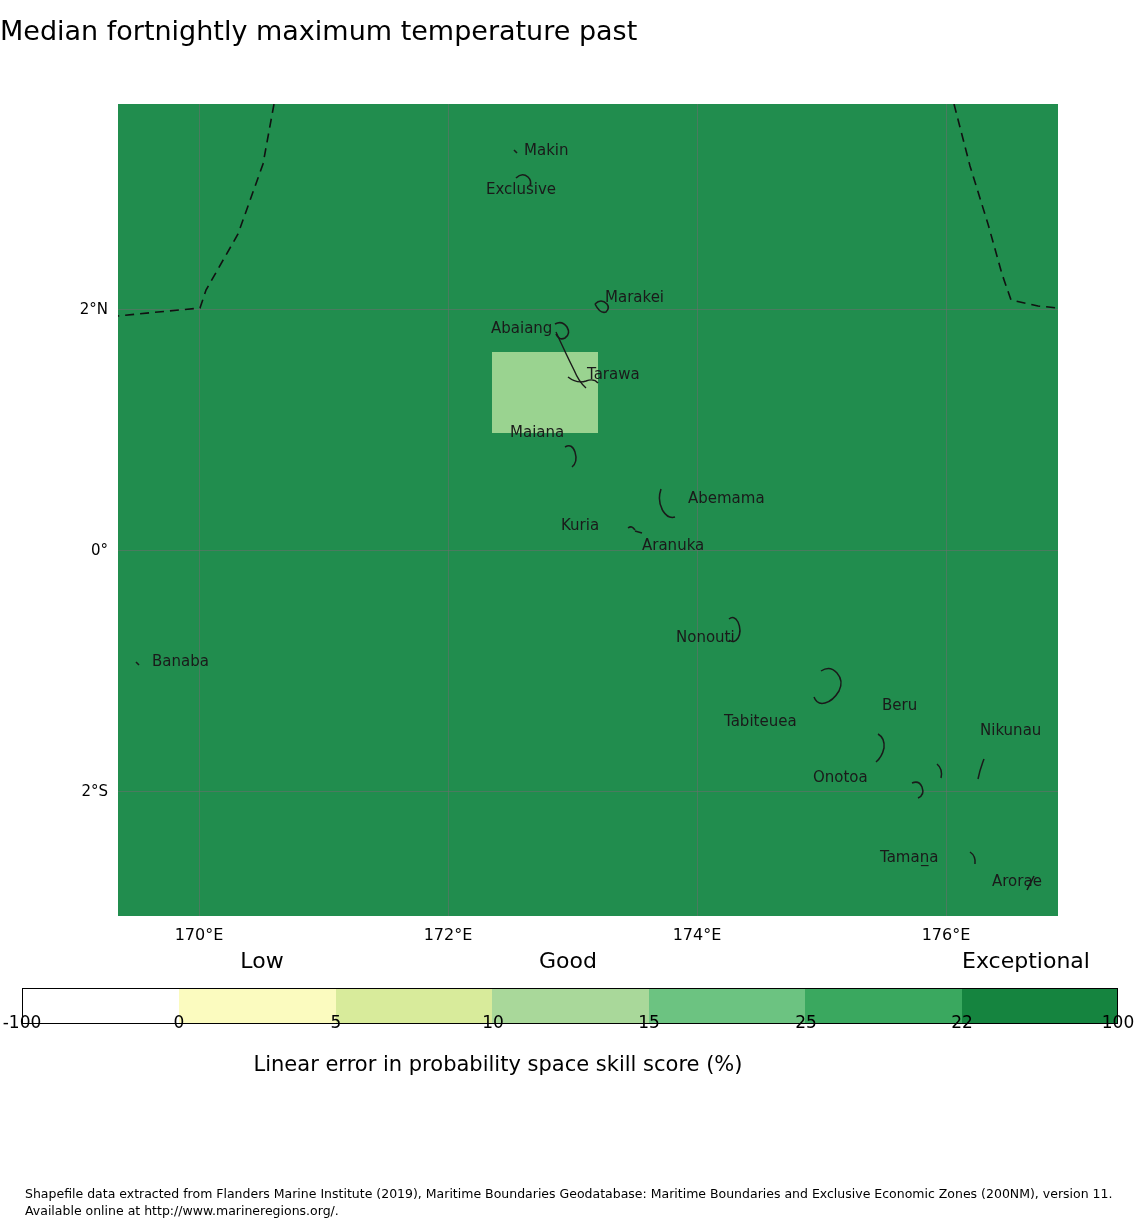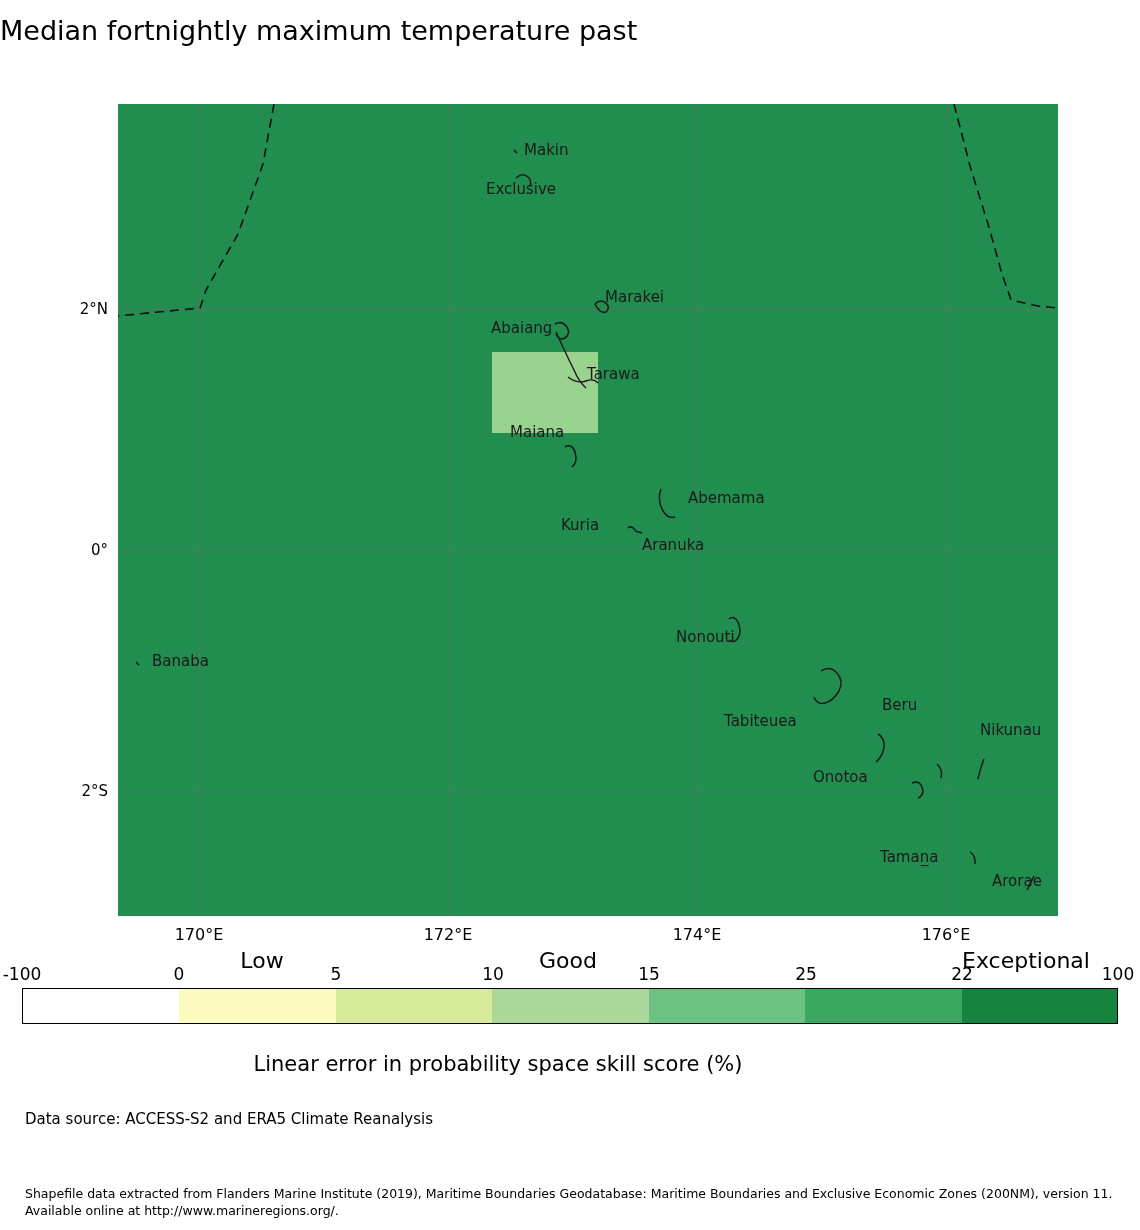--- a/index.html
+++ b/index.html
@@ -105,21 +105,21 @@
     height: 36px;
     display: flex;
     border: 1px solid #000000;
     box-sizing: border-box;
   }
   #colorbar .seg {
     height: 100%;
   }
   .cb-tick {
     position: absolute;
-    top: 964px;
+    top: 1012px;
     font-size: 17px;
     transform: translateX(-50%);
     white-space: nowrap;
   }
   .cb-axis-title {
     position: absolute;
     top: 1052px;
     width: 996px;
     text-align: center;
     font-size: 21px;
@@ -240,17 +240,14 @@
 <div class="cb-tick" style="left:336px;">5</div>
 <div class="cb-tick" style="left:493px;">10</div>
 <div class="cb-tick" style="left:649px;">15</div>
 <div class="cb-tick" style="left:806px;">25</div>
 <div class="cb-tick" style="left:962px;">22</div>
 <div class="cb-tick" style="left:1118px;">100</div>
 
 <div class="cb-axis-title">Linear error in probability space skill score (%)</div>
 
 <div class="footer">
-  <div class="f-row">
-    <span class="f-left">Data source: ACCESS-S2 and ERA5 Climate Reanalysis</span>
-  </div>
 </div>
 <div class="footer-small">Shapefile data extracted from Flanders Marine Institute (2019), Maritime Boundaries Geodatabase: Maritime Boundaries and Exclusive Economic Zones (200NM), version 11. Available online at http://www.marineregions.org/.</div>
 
 </body></html>

